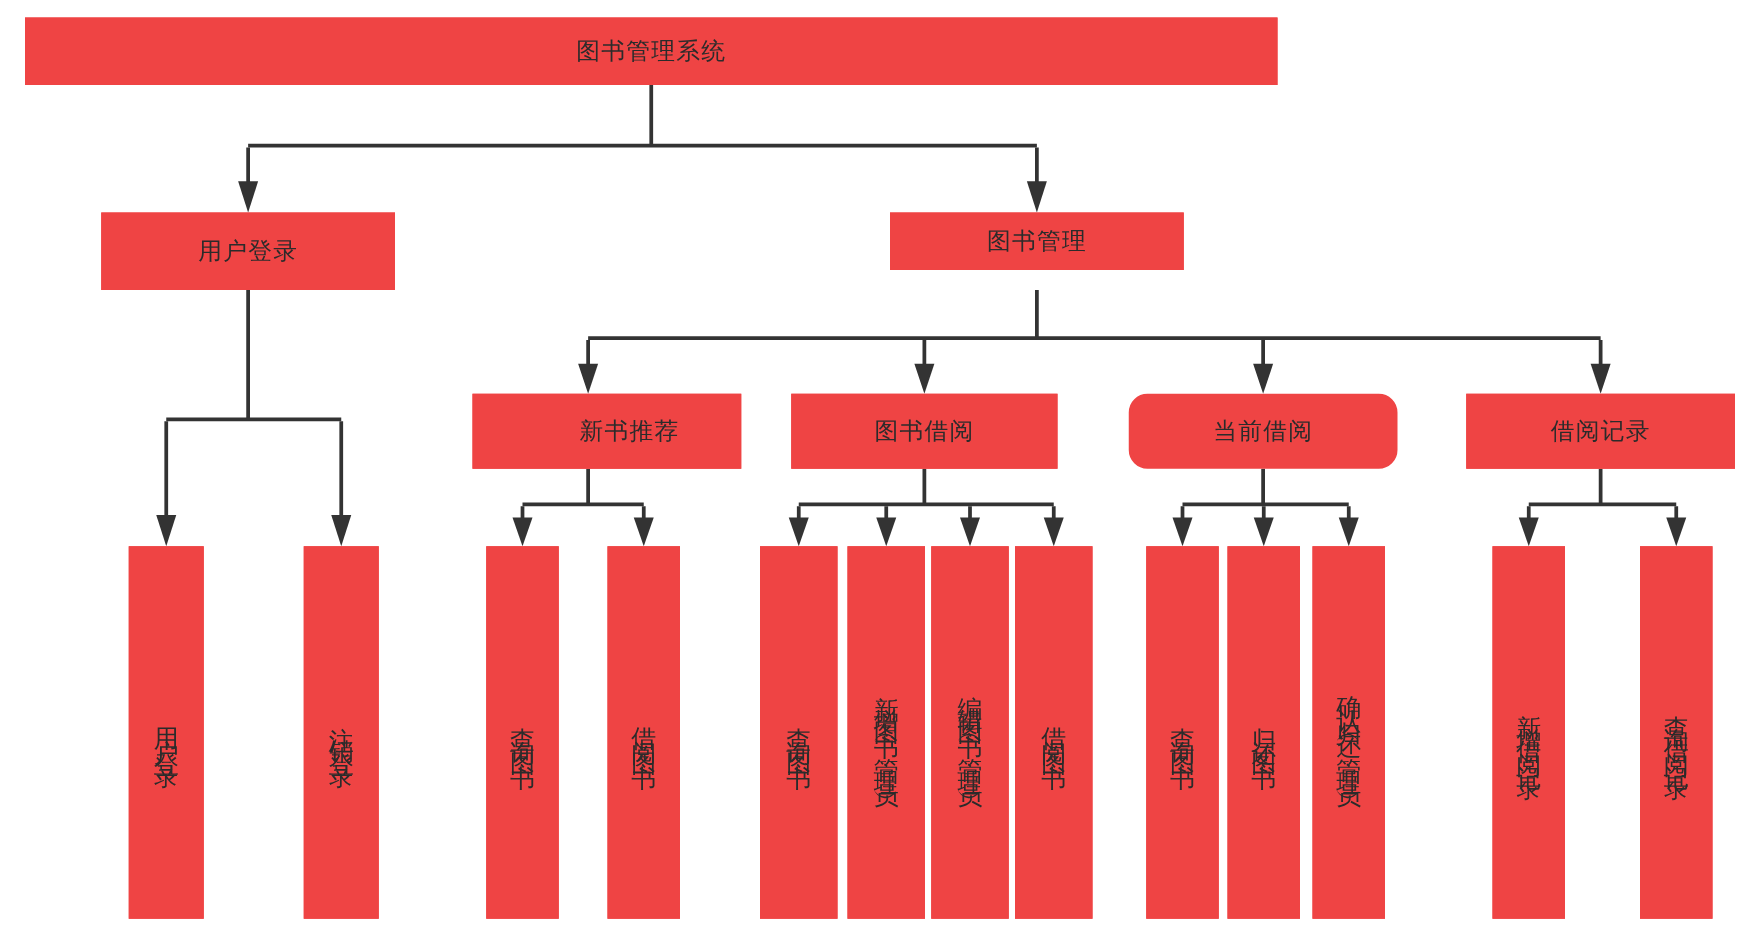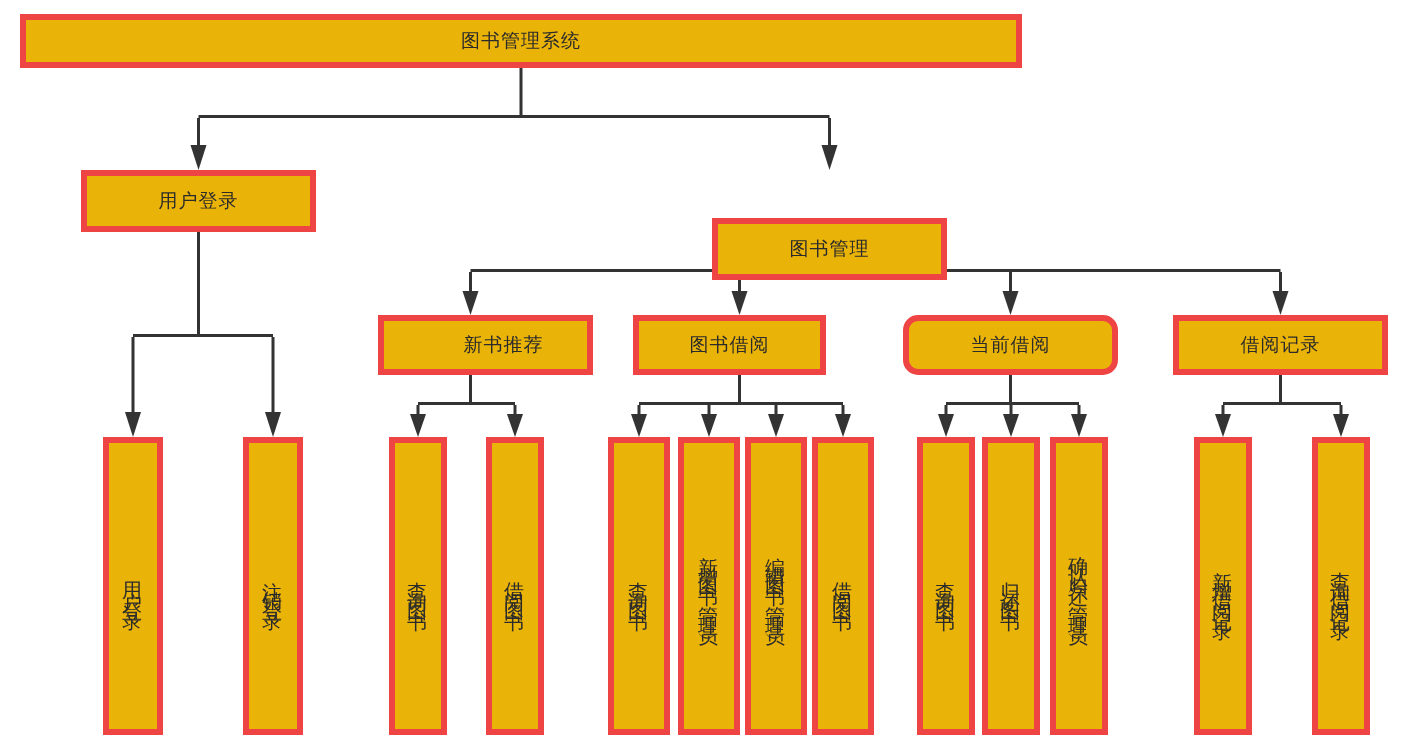--- a/index.html
+++ b/index.html
@@ -7,22 +7,22 @@
     position:relative;
     width:1405px;height:747px;
     background:#ffffff;
     font-family:"Liberation Sans","DejaVu Sans",sans-serif;
     overflow:hidden;
   }
   .connectors{position:absolute;left:0;top:0;z-index:1;}
   .box{
     position:absolute;
     box-sizing:border-box;
-    border:6px solid #ef4444;
-    background:#eab308;
+    border:3px solid #ef4444;
+    background:#ef4444;
     display:flex;
     align-items:center;
     justify-content:center;
     z-index:2;
     color:#2b2b2b;
   }
   .hbox{font-size:19px;letter-spacing:1px;}
   .vbox span{
     writing-mode:vertical-rl;
     text-orientation:mixed;
@@ -106,28 +106,28 @@
     </g>
   </svg>
 
   <div class="box hbox" style="left:20px;top:14px;width:1002px;height:54px;">
     <span>图书管理系统</span>
   </div>
 
   <div class="box hbox" style="left:81px;top:170px;width:235px;height:62px;">
     <span>用户登录</span>
   </div>
-  <div class="box hbox" style="left:712px;top:170px;width:235px;height:62px;margin-top:48px;">
+  <div class="box hbox" style="left:712px;top:170px;width:235px;height:46px;">
     <span>图书管理</span>
   </div>
 
   <div class="box hbox" style="left:378px;top:315px;width:215px;height:60px;padding-left:36px;">
     <span>新书推荐</span>
   </div>
-  <div class="box hbox" style="left:633px;top:315px;width:193px;height:60px;">
+  <div class="box hbox" style="left:633px;top:315px;width:213px;height:60px;">
     <span>图书借阅</span>
   </div>
   <div class="box hbox" style="left:903px;top:315px;width:215px;height:60px;border-radius:15px;">
     <span>当前借阅</span>
   </div>
   <div class="box hbox" style="left:1173px;top:315px;width:215px;height:60px;">
     <span>借阅记录</span>
   </div>
 
   <div class="box vbox" style="left:103px;top:437px;width:60px;height:298px;">

